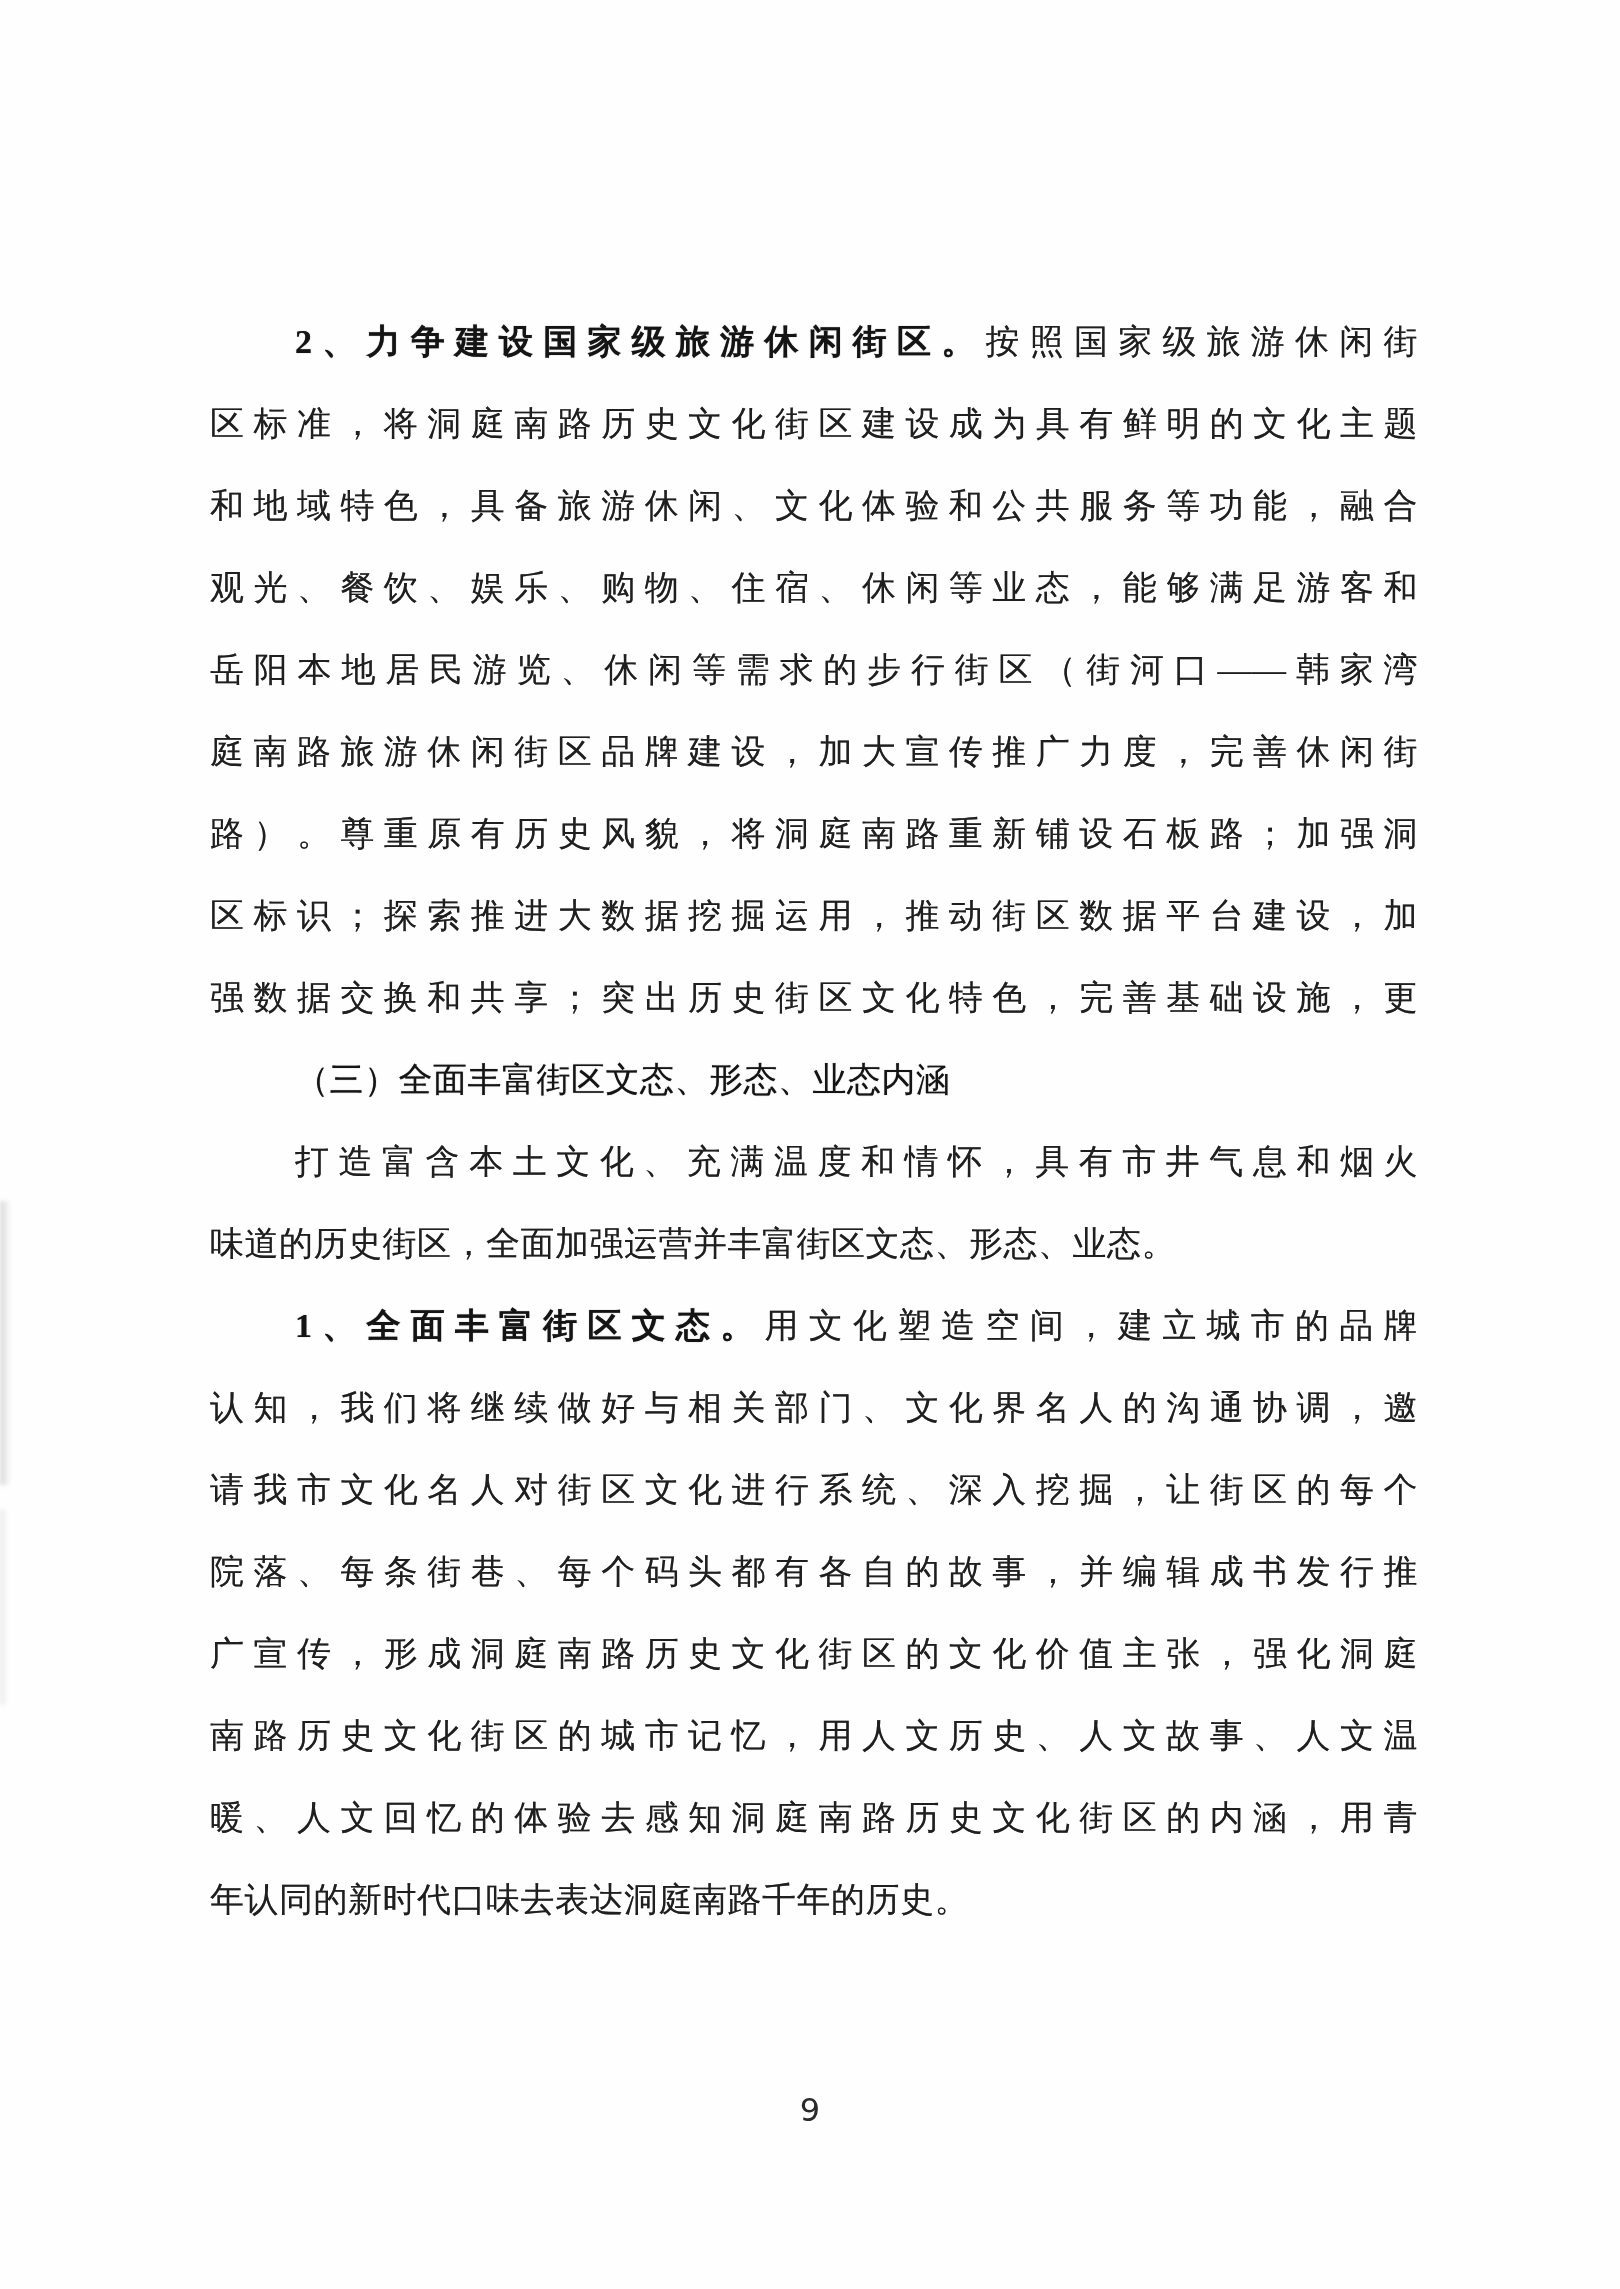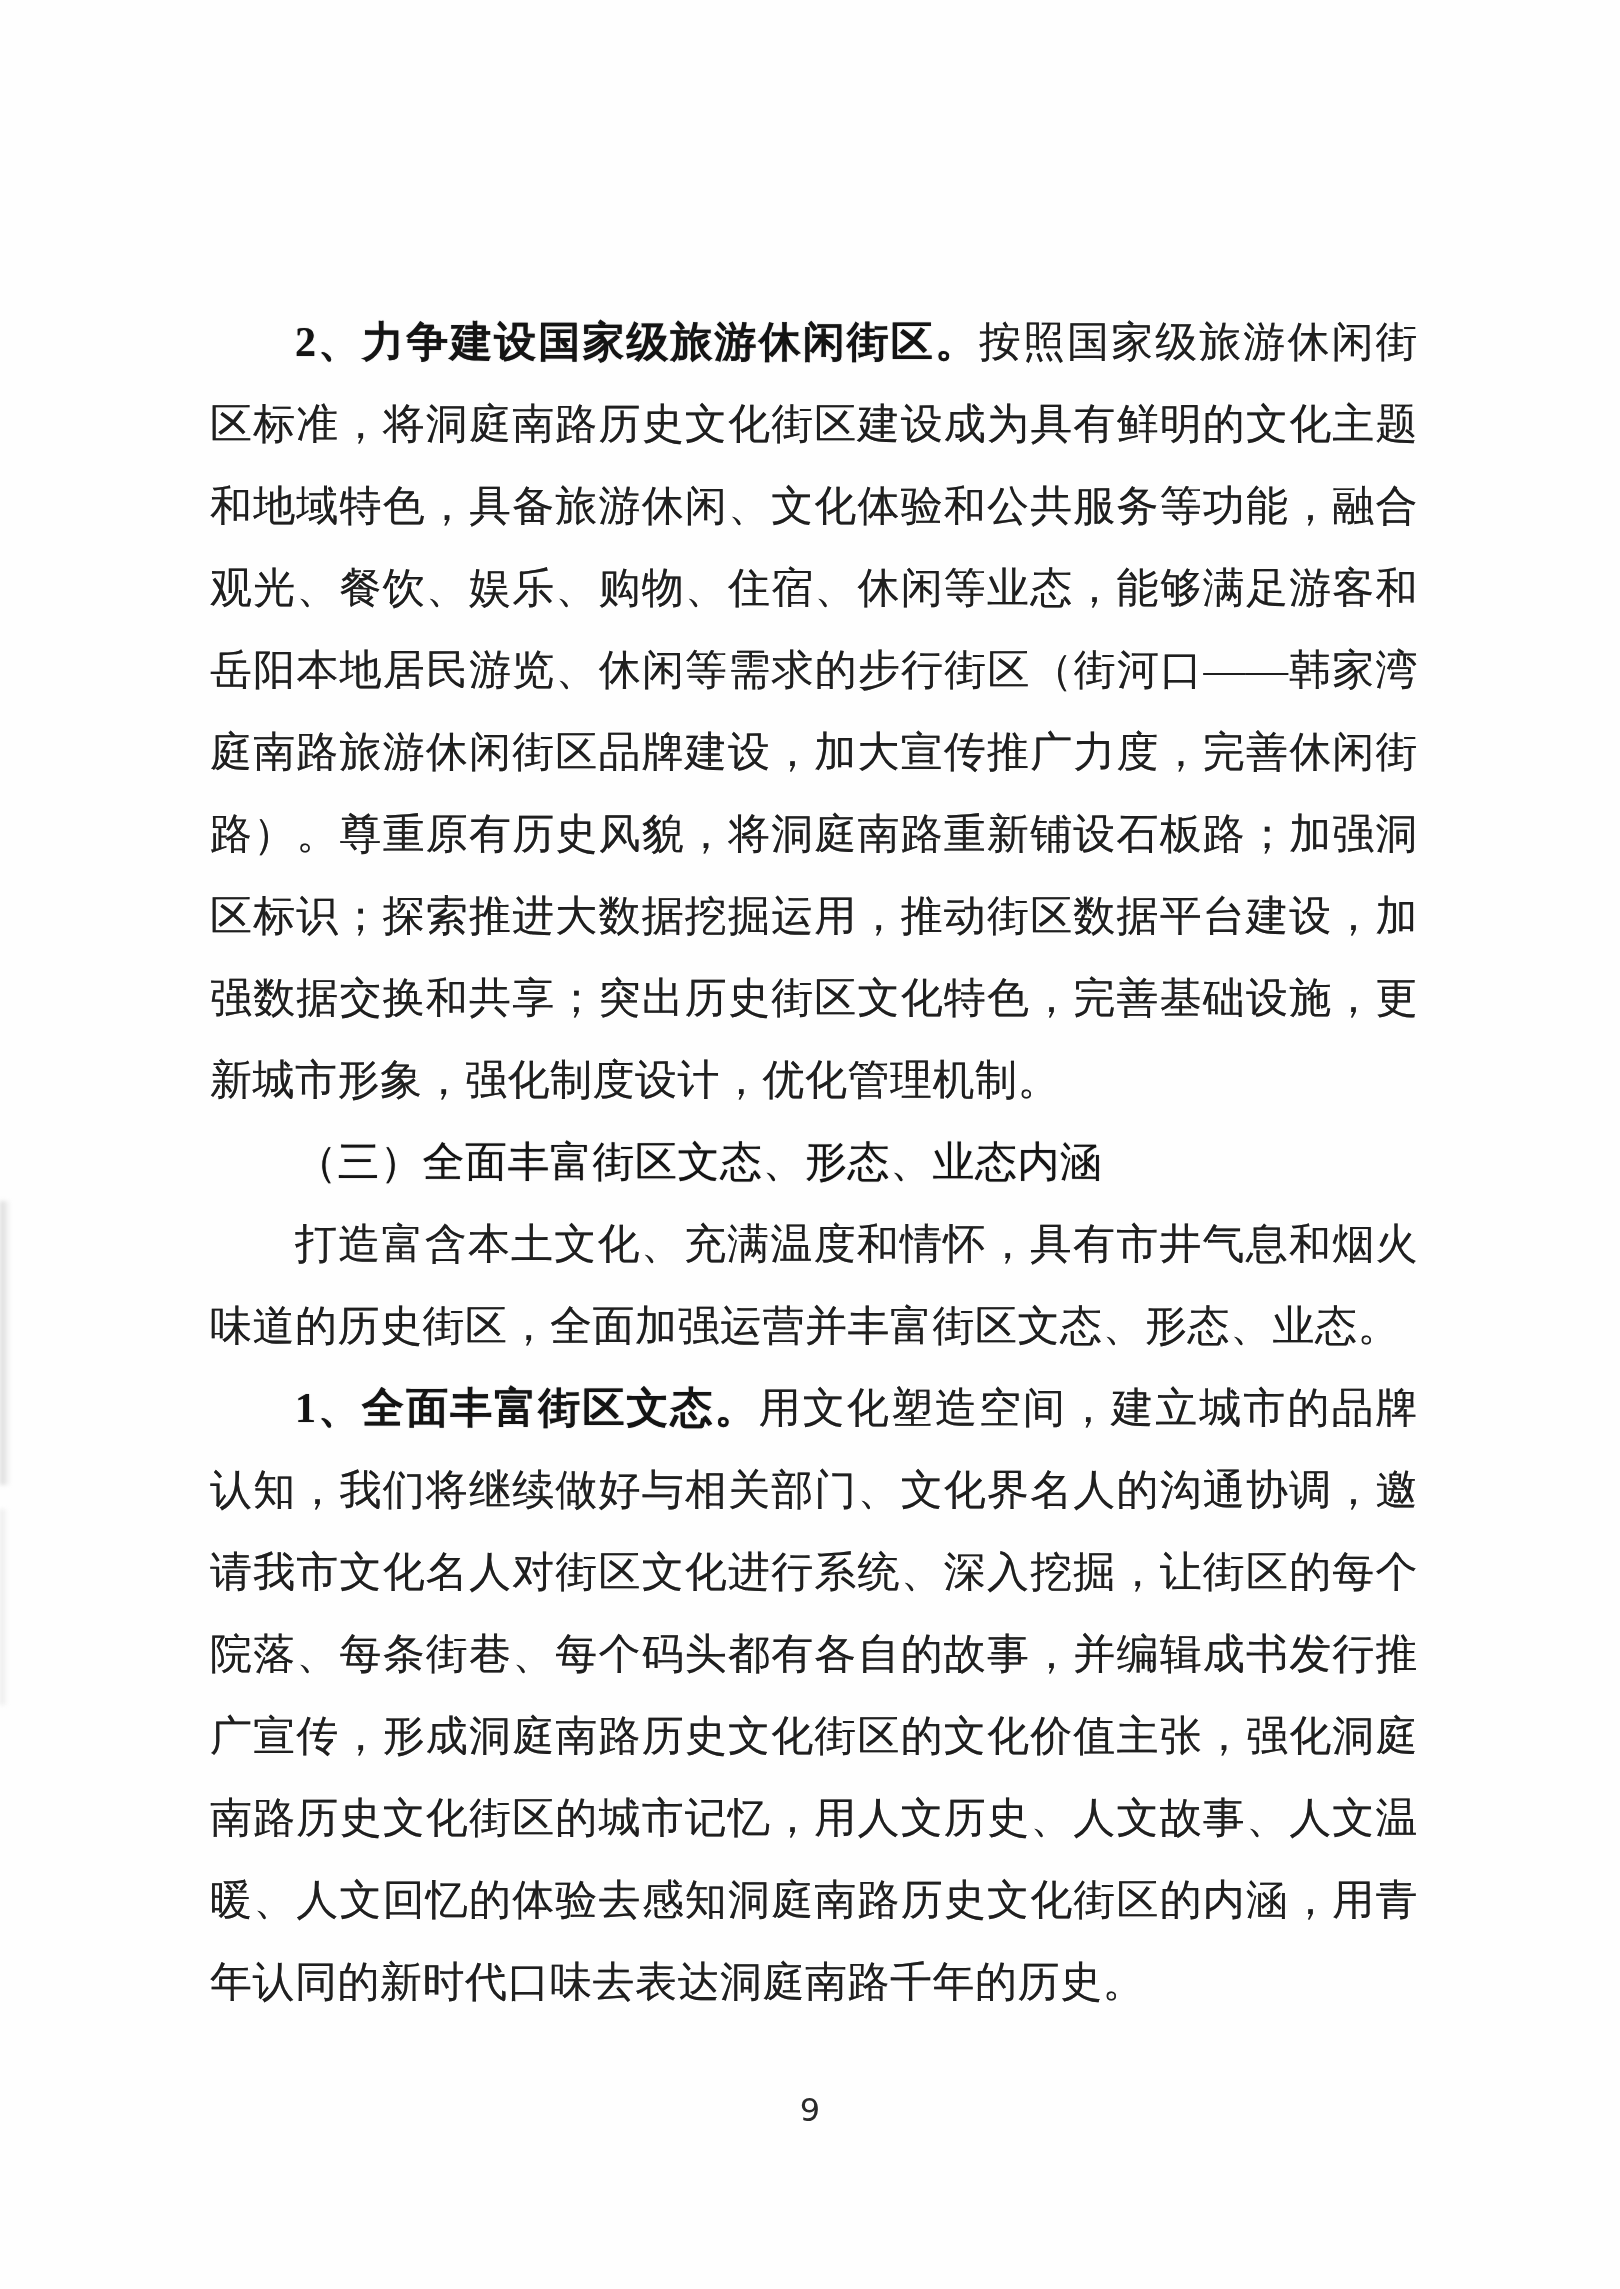--- a/index.html
+++ b/index.html
@@ -22,21 +22,21 @@
   .text-block {
     position: absolute;
     left: 210px;
     top: 301px;
     width: 1208px;
     color: #1f1f1f;
   }
   .line {
     height: 82px;
     line-height: 82px;
-    font-size: 42px;
+    font-size: 34px;
     letter-spacing: 0.5px;
     text-align: justify;
     text-align-last: left;
     white-space: normal;
     overflow: visible;
     text-shadow: 0 0 0.6px rgba(20,20,20,0.55);
   }
   .line.justify {
     text-align-last: justify;
   }
@@ -96,21 +96,20 @@
   <div class="text-block">
       <div class="line indent justify"><span class="bold">2、力争建设国家级旅游休闲街区。</span>按照国家级旅游休闲街</div>
       <div class="line justify">区标准，将洞庭南路历史文化街区建设成为具有鲜明的文化主题</div>
       <div class="line justify">和地域特色，具备旅游休闲、文化体验和公共服务等功能，融合</div>
       <div class="line justify">观光、餐饮、娱乐、购物、住宿、休闲等业态，能够满足游客和</div>
       <div class="line justify">岳阳本地居民游览、休闲等需求的步行街区（街河口——韩家湾</div>
       <div class="line justify">庭南路旅游休闲街区品牌建设，加大宣传推广力度，完善休闲街</div>
       <div class="line justify">路）。尊重原有历史风貌，将洞庭南路重新铺设石板路；加强洞</div>
       <div class="line justify">区标识；探索推进大数据挖掘运用，推动街区数据平台建设，加</div>
       <div class="line justify">强数据交换和共享；突出历史街区文化特色，完善基础设施，更</div>
-      <div class="line">新城市形象，强化制度设计，优化管理机制。</div>
       <div class="line indent heading-line">（三）全面丰富街区文态、形态、业态内涵</div>
       <div class="line indent justify">打造富含本土文化、充满温度和情怀，具有市井气息和烟火</div>
       <div class="line">味道的历史街区，全面加强运营并丰富街区文态、形态、业态。</div>
       <div class="line indent justify"><span class="bold">1、全面丰富街区文态。</span>用文化塑造空间，建立城市的品牌</div>
       <div class="line justify">认知，我们将继续做好与相关部门、文化界名人的沟通协调，邀</div>
       <div class="line justify">请我市文化名人对街区文化进行系统、深入挖掘，让街区的每个</div>
       <div class="line justify">院落、每条街巷、每个码头都有各自的故事，并编辑成书发行推</div>
       <div class="line justify">广宣传，形成洞庭南路历史文化街区的文化价值主张，强化洞庭</div>
       <div class="line justify">南路历史文化街区的城市记忆，用人文历史、人文故事、人文温</div>
       <div class="line justify">暖、人文回忆的体验去感知洞庭南路历史文化街区的内涵，用青</div>

